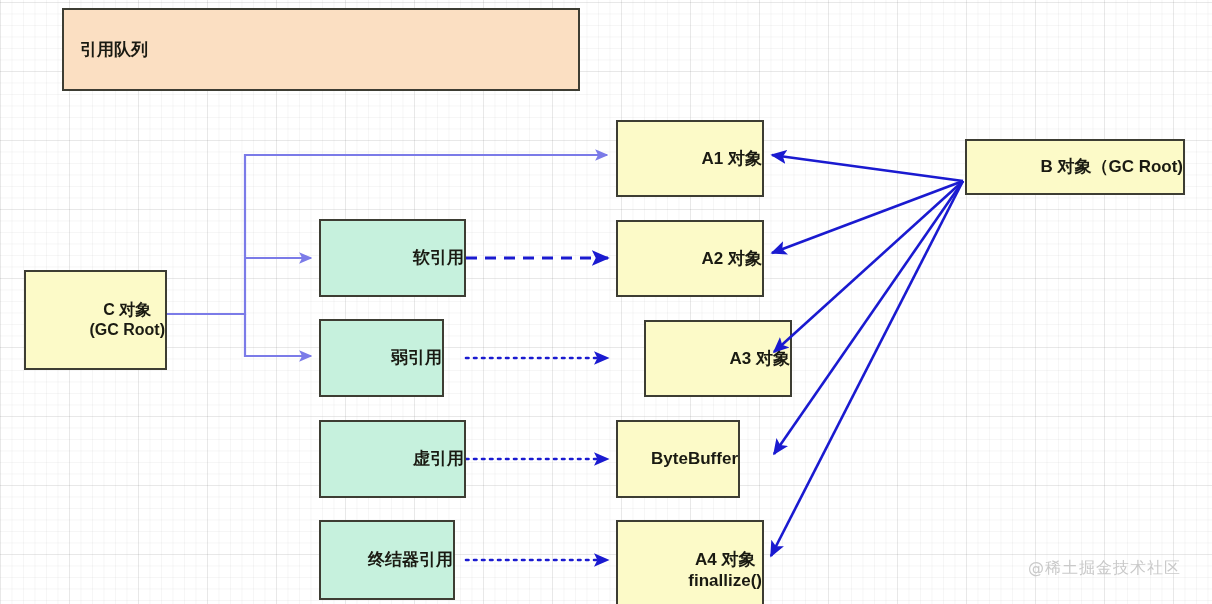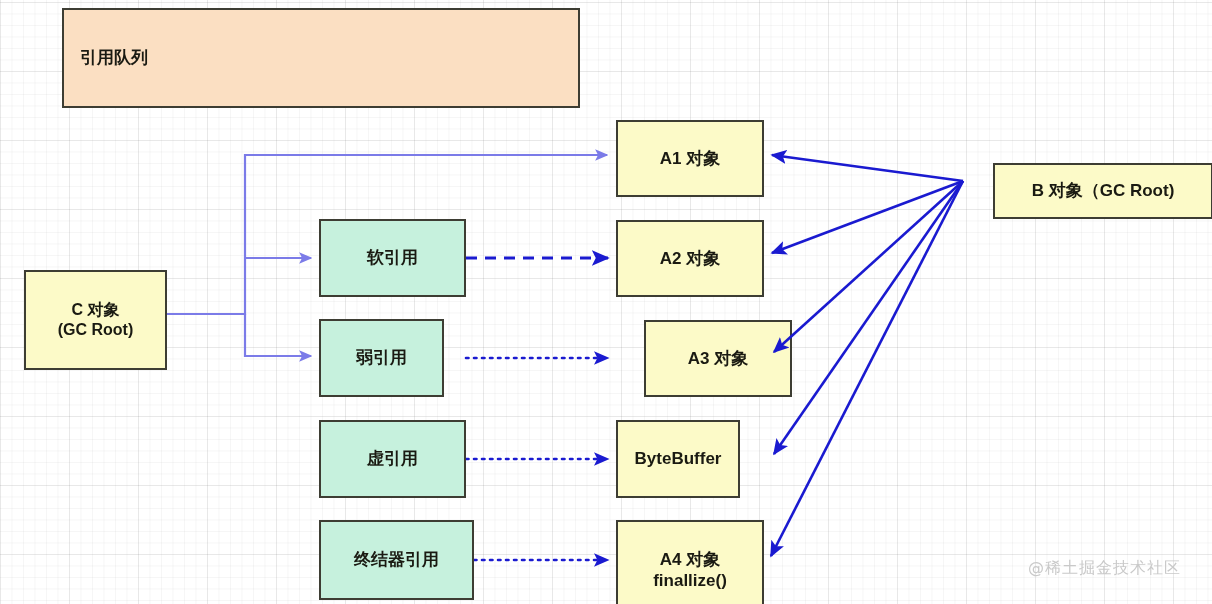--- a/index.html
+++ b/index.html
@@ -21,21 +21,21 @@
     background-size: 69px 69px, 69px 69px, 11.5px 11.5px, 11.5px 11.5px;
     background-position: 0 2px, 0 2px, 0 2px, 0 2px;
     font-family: "Liberation Sans", "DejaVu Sans", sans-serif;
   }
   .node {
     position: absolute;
     box-sizing: border-box;
     border: 2px solid #3d3d33;
     display: flex;
     align-items: center;
-    justify-content: center;
+    justify-content: flex-end;
     text-align: center;
     font-weight: bold;
     color: #1a1a12;
     line-height: 1.25;
     white-space: pre-line;
     z-index: 3;
   }
   .node.yellow { background: #fcfac8; }
   .node.green  { background: #c6f1dd; }
   .node.peach  { background: #fbdfc2; }
@@ -104,42 +104,42 @@
       <path d="M 466 358 L 608 358" fill="none" stroke="#1a1ad0" stroke-width="2.6" stroke-dasharray="2.5 5.5" stroke-linecap="round" marker-end="url(#arw-blue)"></path>
     </g>
     <g>
       <path d="M 466 459 L 608 459" fill="none" stroke="#1a1ad0" stroke-width="2.6" stroke-dasharray="2.5 5.5" stroke-linecap="round" marker-end="url(#arw-blue)"></path>
     </g>
     <g>
       <path d="M 466 560 L 608 560" fill="none" stroke="#1a1ad0" stroke-width="2.6" stroke-dasharray="2.5 5.5" stroke-linecap="round" marker-end="url(#arw-blue)"></path>
     </g>
   </svg>
 
-  <div class="node peach left-align" style="left:62px; top:8px; width:518px; height:100px; font-size:17px;">
+  <div class="node peach left-align" style="left:62px; top:8px; width:518px; height:83px; font-size:17px;">
     <span>引用队列</span>
   </div>
 
   <div class="node yellow" style="left:24px; top:270px; width:143px; height:100px; font-size:16px;">
     <span>C 对象
 (GC Root)</span>
   </div>
 
   <div class="node green" style="left:319px; top:219px; width:147px; height:78px; font-size:17px;">
     <span>软引用</span>
   </div>
 
   <div class="node green" style="left:319px; top:319px; width:125px; height:78px; font-size:17px;">
     <span>弱引用</span>
   </div>
 
   <div class="node green" style="left:319px; top:420px; width:147px; height:78px; font-size:17px;">
     <span>虚引用</span>
   </div>
 
-  <div class="node green" style="left:319px; top:520px; width:155px; height:80px; font-size:17px;">
+  <div class="node green" style="left:319px; top:520px; width:136px; height:80px; font-size:17px;">
     <span>终结器引用</span>
   </div>
 
   <div class="node yellow" style="left:616px; top:120px; width:148px; height:77px; font-size:17px;">
     <span>A1 对象</span>
   </div>
 
   <div class="node yellow" style="left:616px; top:220px; width:148px; height:77px; font-size:17px;">
     <span>A2 对象</span>
   </div>
@@ -151,21 +151,21 @@
   <div class="node yellow" style="left:616px; top:420px; width:124px; height:78px; font-size:17px;">
     <span>ByteBuffer</span>
   </div>
 
 
   <div class="node yellow" style="left:616px; top:520px; width:148px; height:100px; font-size:17px;">
     <span>A4 对象
 finallize()</span>
   </div>
 
-  <div class="node yellow" style="left:965px; top:163px; width:220px; height:56px; font-size:17px;margin-left:28px;">
+  <div class="node yellow" style="left:965px; top:139px; width:220px; height:56px; font-size:17px;">
     <span>B 对象（GC Root)</span>
   </div>
 
   <svg id="svg-top" viewBox="0 0 1212 604">
     <defs>
       <marker id="arw-blue2" viewBox="0 0 10 10" refX="9" refY="5" markerWidth="6.2" markerHeight="6.2" orient="auto-start-reverse">
         <path d="M 0 0.6 L 10 5 L 0 9.4 L 2.2 5 Z" fill="#1a1ad0"></path>
       </marker>
     </defs>
     <g>

